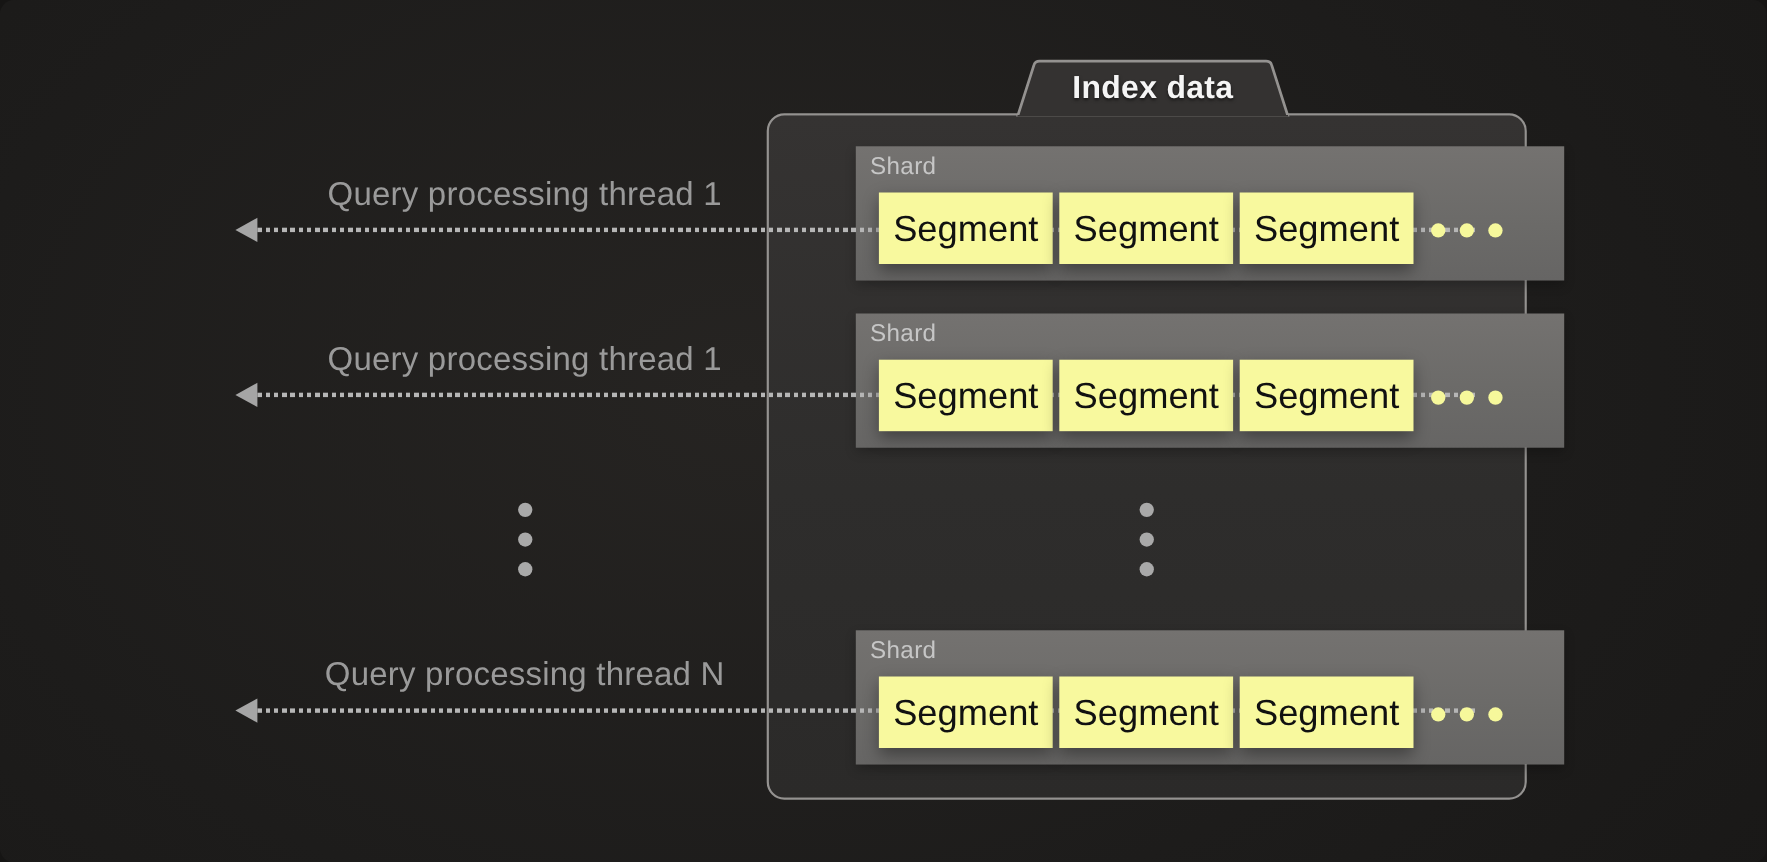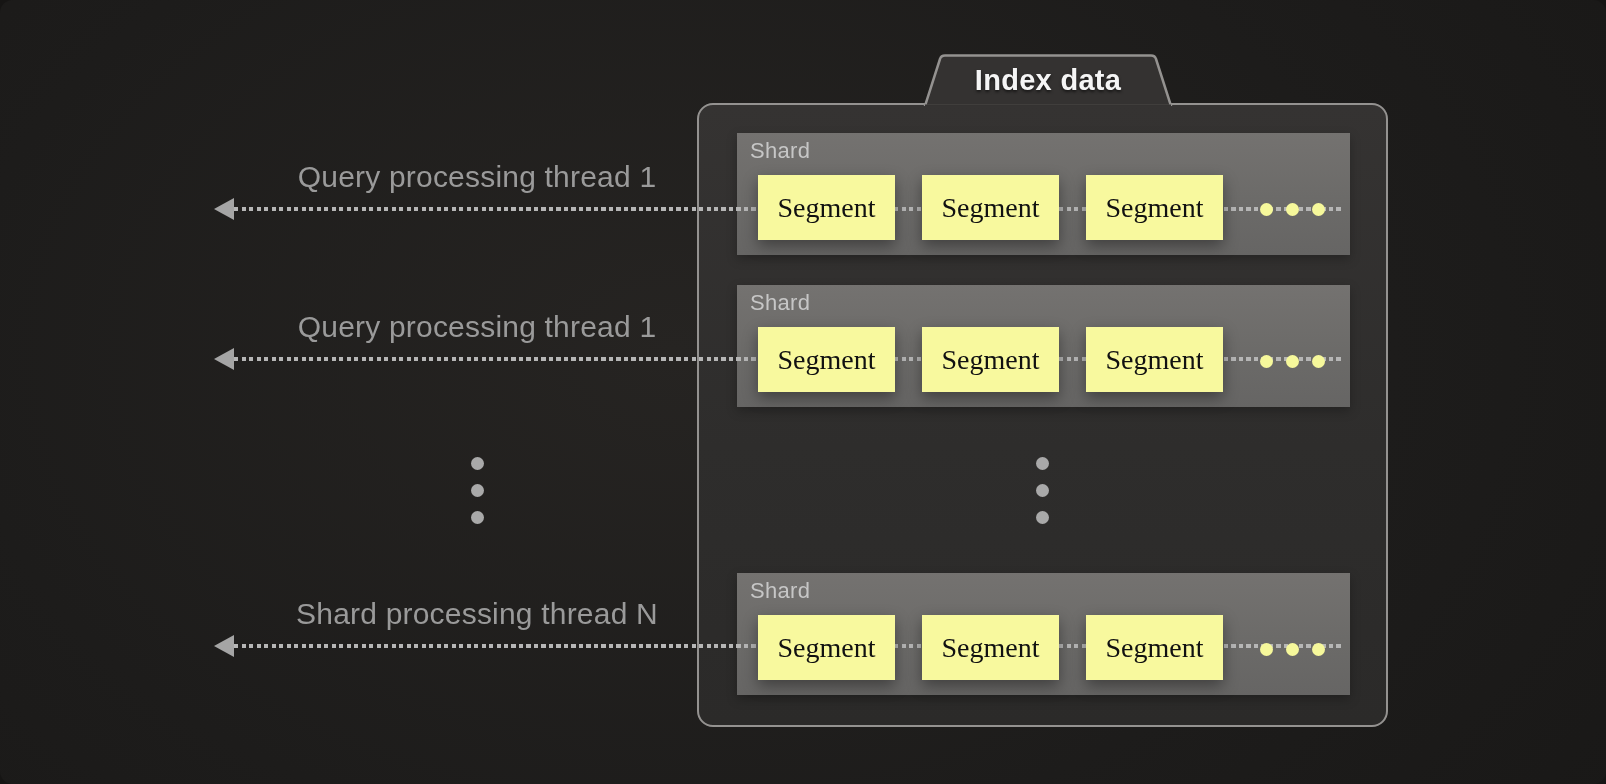--- a/index.html
+++ b/index.html
@@ -16,34 +16,34 @@
     background:linear-gradient(180deg,#353332 0%,#2e2d2c 55%,#2b2a29 100%);
   }
   .tab{position:absolute;left:918px;top:53px;width:260px;height:53px;}
   .tab-title{
     position:absolute;left:918px;top:60px;width:260px;height:40px;
     text-align:center;color:#f5f5f5;font-size:29px;font-weight:600;line-height:40px;
     text-shadow:0 2px 3px rgba(0,0,0,.55);letter-spacing:.3px;
   }
   
   .shard{
-    position:absolute;left:737px;width:613px;height:122px;
+    position:absolute;left:778px;width:613px;height:122px;
     background:linear-gradient(180deg,#747270 0%,#6b6a68 60%,#666564 100%);
     box-shadow:0 4px 10px rgba(0,0,0,.25);
+    padding-left:31px;
   }
   .shard-1{top:133px}.shard-2{top:285px}.shard-3{top:573px}
   .shard-label{
     position:absolute;left:13px;top:5px;color:#c6c6c6;font-size:22px;letter-spacing:.3px;
   }
   .segment{
-    position:absolute;top:42px;width:137px;height:65px;z-index:3;
-    background:#f8f99e;color:#111;font-size:28px;font-weight:500;
+    position:absolute;top:42px;width:158px;height:65px;z-index:3;
+    background:#f8f99e;color:#111;font-size:33px;font-weight:500;
     display:flex;align-items:center;justify-content:center;
     box-shadow:0 6px 14px rgba(0,0,0,.38);
-    font-family:Liberation Serif, serif;
   }
   .seg-1{left:21px}.seg-2{left:185px}.seg-3{left:349px}
   .seg-dots{position:absolute;top:70px;z-index:4;display:flex;gap:13px;left:523px;}
   .seg-dot{width:13px;height:13px;border-radius:50%;background:#f6f89b;}
   
   .arrow-line{
     position:absolute;left:234px;width:1109px;height:4px;z-index:2;
     background:repeating-linear-gradient(90deg,#b6b6b6 0 4px,transparent 4px 7.5px);
   }
   .line-1{top:207px}.line-2{top:357px}.line-3{top:644px}
@@ -113,21 +113,21 @@
   </div>
 
   <div class="arrow-label label-1">Query processing thread 1</div>
   <div class="arrow-line line-1"></div>
   <div class="arrow-head head-1"></div>
 
   <div class="arrow-label label-2">Query processing thread 1</div>
   <div class="arrow-line line-2"></div>
   <div class="arrow-head head-2"></div>
 
-  <div class="arrow-label label-3">Shard processing thread N</div>
+  <div class="arrow-label label-3">Query processing thread N</div>
   <div class="arrow-line line-3"></div>
   <div class="arrow-head head-3"></div>
 
   <div class="v-dots v-dots-left">
     <div class="v-dot"></div>
     <div class="v-dot"></div>
     <div class="v-dot"></div>
   </div>
 
   <div class="v-dots v-dots-mid">

